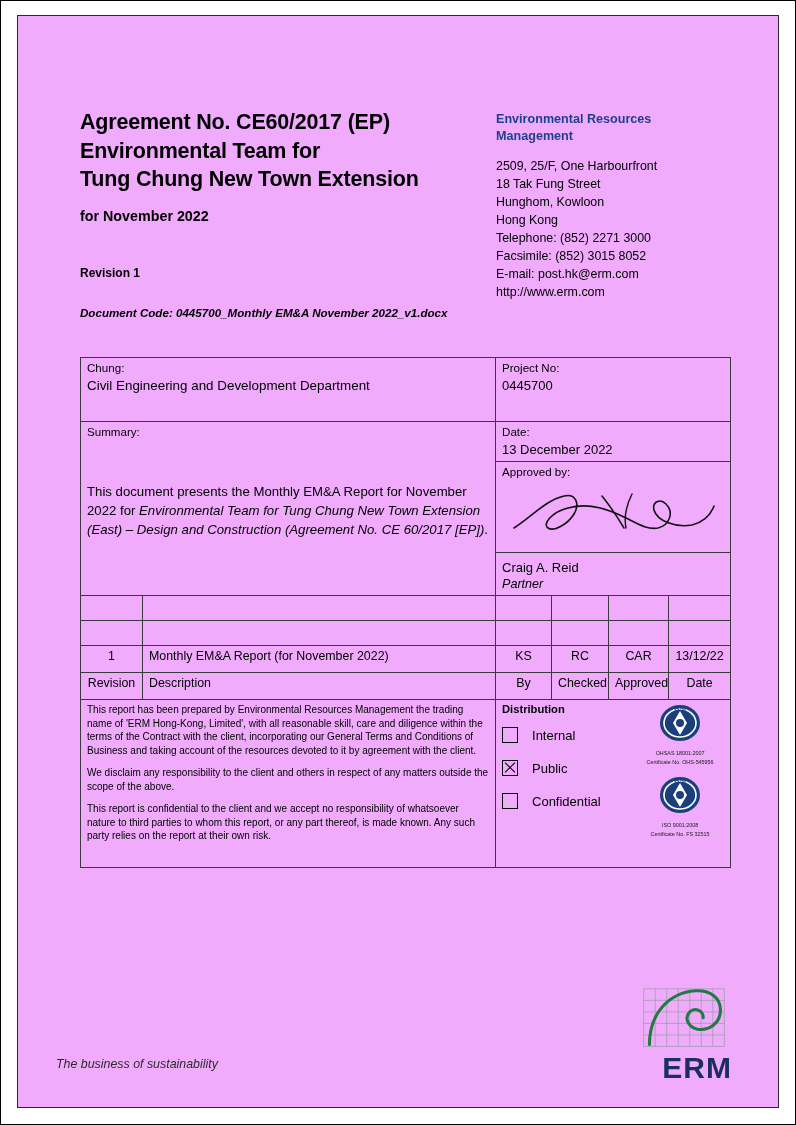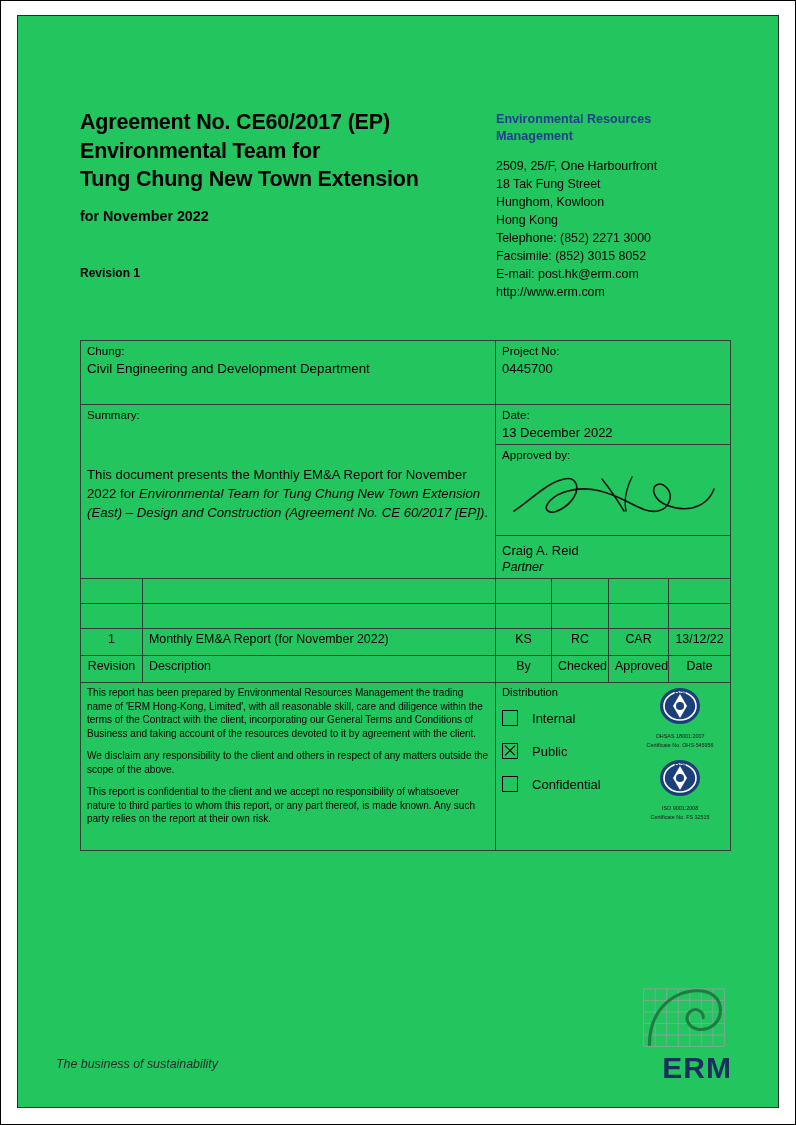--- a/index.html
+++ b/index.html
@@ -20,21 +20,21 @@
     overflow: hidden;
   }
   .sheet {
     position: absolute;
     left: 16px;
     top: 14px;
     width: 762px;
     height: 1093px;
     border: 1px solid #2b2b2b;
     box-sizing: border-box;
-    background: #22c55e;
+    background: #f0abfc;
   }
   .content {
     position: absolute;
     left: 62px;
     top: 92px;
     width: 650px;
   }
   
   .header {
     display: flex;
@@ -162,21 +162,21 @@
     line-height: 1.35;
     margin: 0 0 9px 0;
     color: #000;
   }
   .cell-dist {
     padding: 7px 8px 8px 10px;
     position: relative;
   }
   .dist-title {
     font-size: 11.2px;
-    font-weight: normal;
+    font-weight: bold;
     margin-bottom: 12px;
   }
   .dist-row {
     display: flex;
     align-items: center;
     margin-bottom: 17px;
   }
   .chk {
     width: 14px;
     height: 14px;
@@ -255,20 +255,21 @@
         <div class="title-col">
           <div class="doc-title">
             <div>Agreement No. CE60/2017 (EP)</div>
             <div>Environmental Team for</div>
             <div>Tung Chung New Town Extension</div>
           </div>
           <div class="doc-subtitle">
             <div>for November 2022</div>
           </div>
           <div class="revision">Revision 1</div>
+          <div class="doccode">Document Code: 0445700_Monthly EM&amp;A November 2022_v1.docx</div>
         </div>
         <div class="addr-col">
           <div class="company">
             <div>Environmental Resources</div>
             <div>Management</div>
           </div>
           <div>
             <div class="addr-line">2509, 25/F, One Harbourfront</div>
             <div class="addr-line">18 Tak Fung Street</div>
             <div class="addr-line">Hunghom, Kowloon</div>

